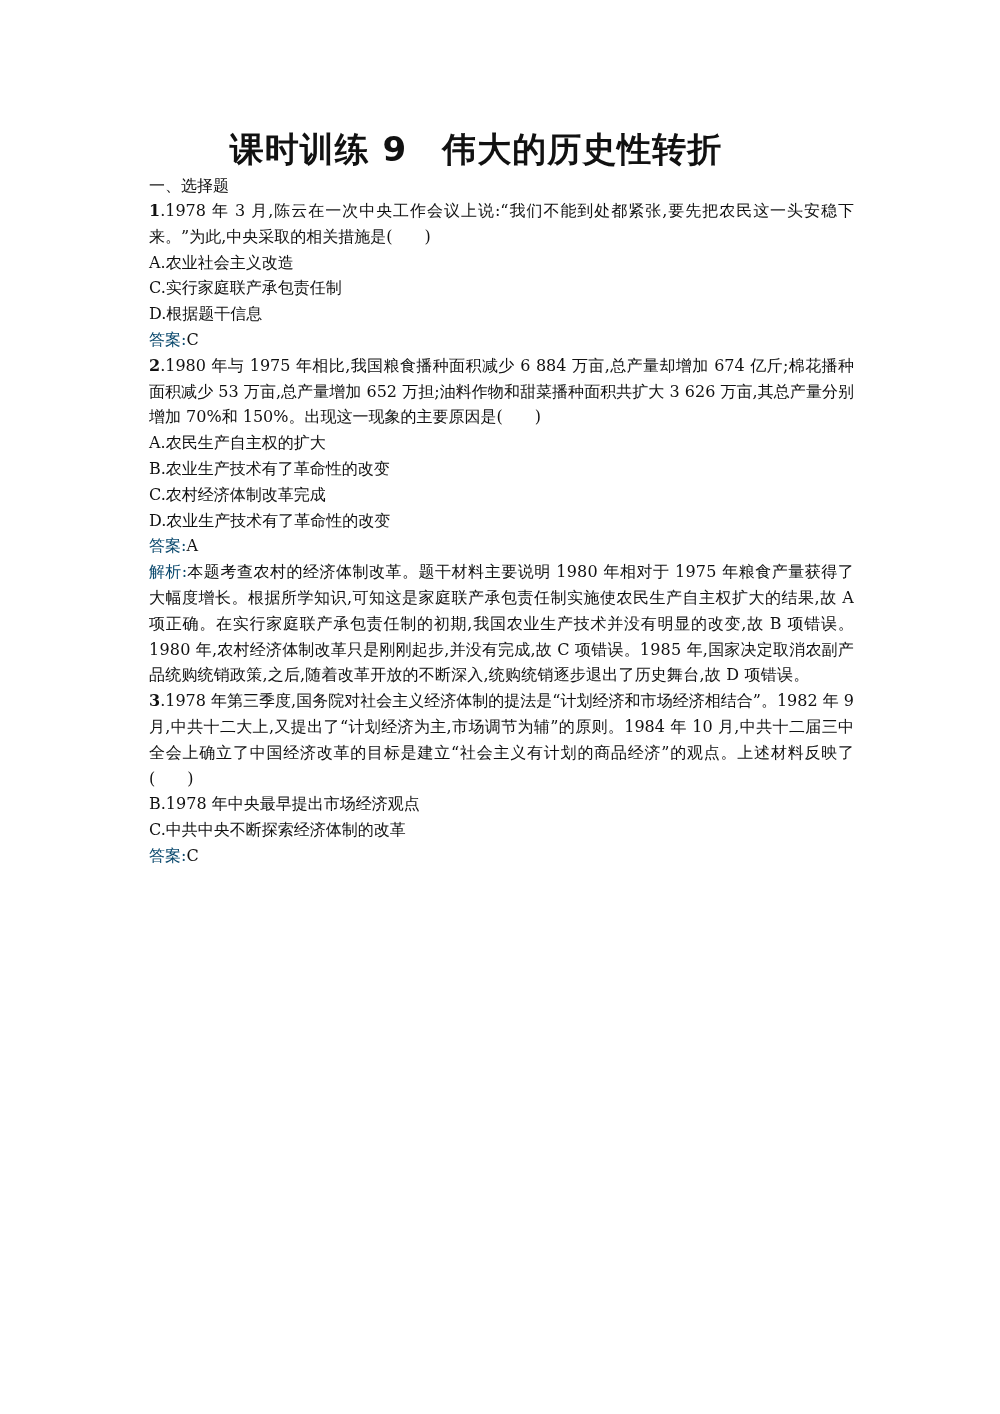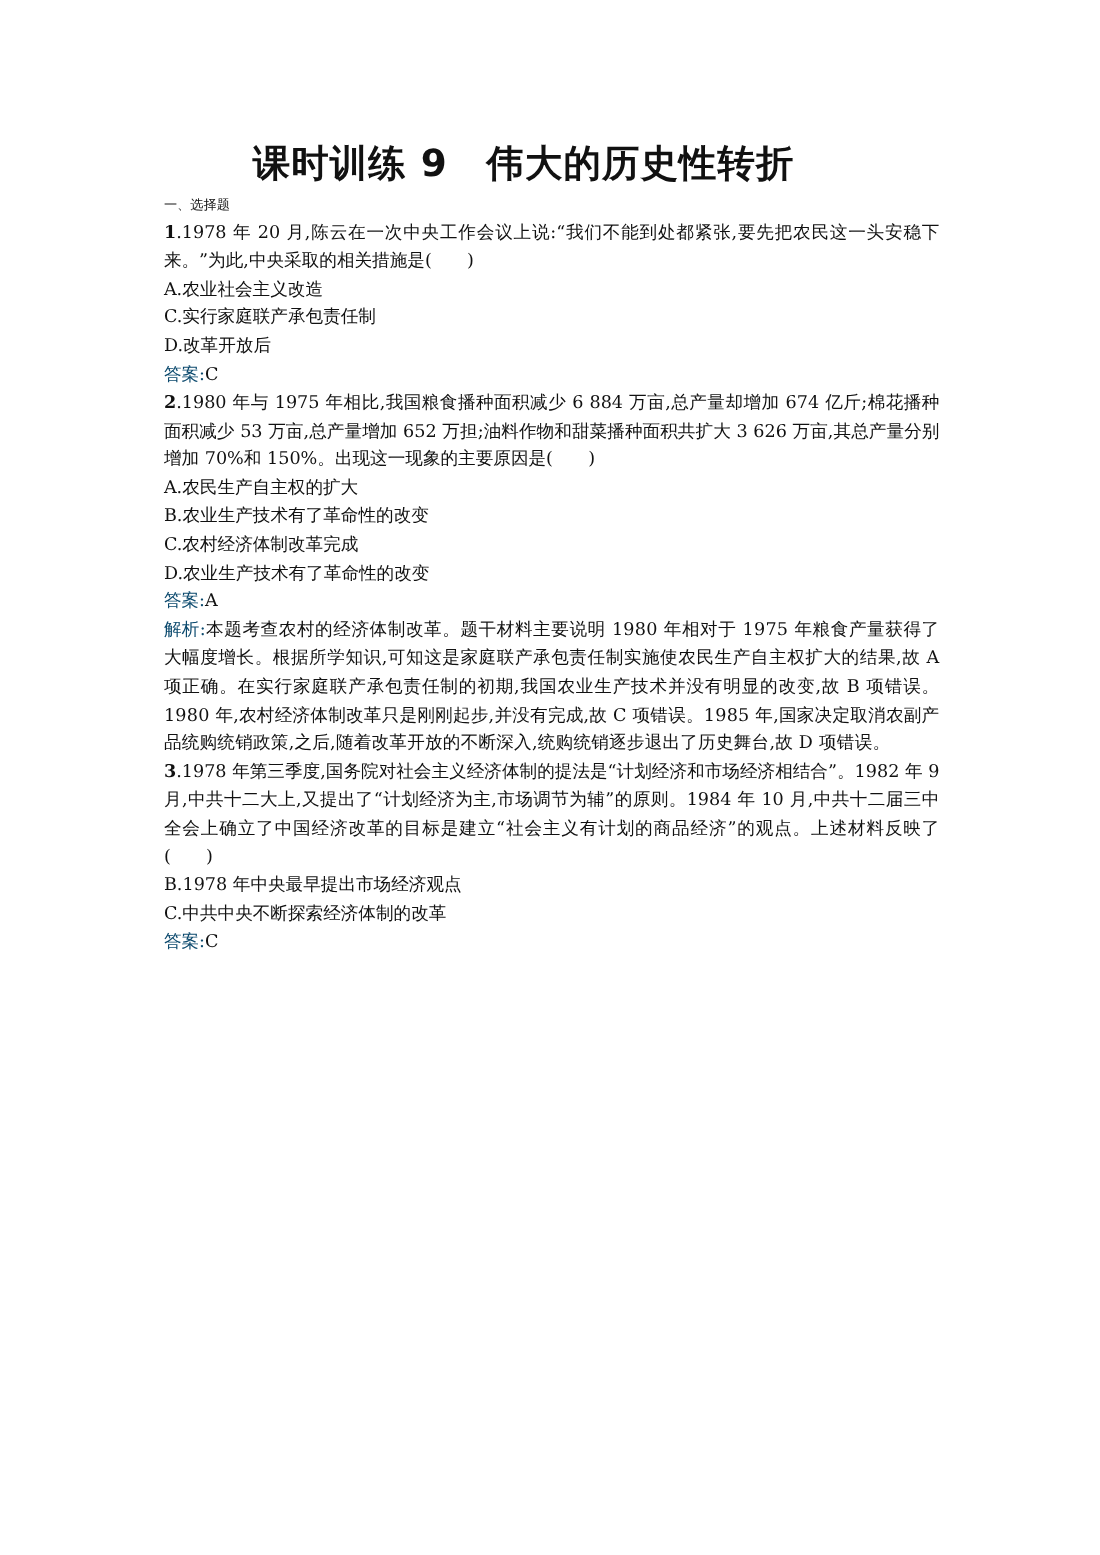--- a/index.html
+++ b/index.html
@@ -4,39 +4,39 @@
   <style>
     html, body { margin: 0; padding: 0; background: #ffffff; }
     body { width: 1000px; height: 1414px; position: relative; overflow: hidden;
       font-family: "DejaVu Serif", "Liberation Serif", serif; color: #111; }
     .page-title { position: absolute; top: 124px; left: 0; width: 952px; text-align: center;
       font-family: "DejaVu Sans", "Liberation Sans", sans-serif; font-weight: bold;
       font-size: 34px; letter-spacing: 1px; line-height: 50px; margin: 0; }
     .content { position: absolute; top: 176px; left: 149px; width: 705px;
       font-size: 16px; line-height: 25.8px; }
     .section-heading { font-family: Liberation Mono, monospace;
-      font-size: 12px; font-weight: normal; margin: 0; line-height: 22px; }
+      font-size: 16px; font-weight: normal; margin: 0; line-height: 22px; }
     .q-stem, .option, .answer, .analysis { margin: 0; text-align: justify; }
     .q-num { font-weight: bold; }
     .red { color: #0c4a6e; }
     .analysis-text { letter-spacing: 0.2px; }
   </style>
 </head>
 <body>
 
 <h1 class="page-title">课时训练 9　伟大的历史性转折</h1>
 
 <div class="content">
   <h2 class="section-heading">一、选择题</h2>
 
   <div>
-    <p class="q-stem"><span class="q-num">1</span><span>.1978 年 20 月,陈云在一次中央工作会议上说:“我们不能到处都紧张,要先把农民这一头安稳下来。”为此,中央采取的相关措施是(　　)</span></p>
+    <p class="q-stem"><span class="q-num">1</span><span>.1978 年 3 月,陈云在一次中央工作会议上说:“我们不能到处都紧张,要先把农民这一头安稳下来。”为此,中央采取的相关措施是(　　)</span></p>
     <p class="option">A.农业社会主义改造</p>
     <p class="option">C.实行家庭联产承包责任制</p>
-    <p class="option">D.改革开放后</p>
+    <p class="option">D.根据题干信息</p>
     <p class="answer"><span class="red">答案:</span><span>C</span></p>
   </div>
 
   <div>
     <p class="q-stem"><span class="q-num">2</span><span>.1980 年与 1975 年相比,我国粮食播种面积减少 6 884 万亩,总产量却增加 674 亿斤;棉花播种面积减少 53 万亩,总产量增加 652 万担;油料作物和甜菜播种面积共扩大 3 626 万亩,其总产量分别增加 70%和 150%。出现这一现象的主要原因是(　　)</span></p>
     <p class="option">A.农民生产自主权的扩大</p>
     <p class="option">B.农业生产技术有了革命性的改变</p>
     <p class="option">C.农村经济体制改革完成</p>
     <p class="option">D.农业生产技术有了革命性的改变</p>
     <p class="answer"><span class="red">答案:</span><span>A</span></p>

